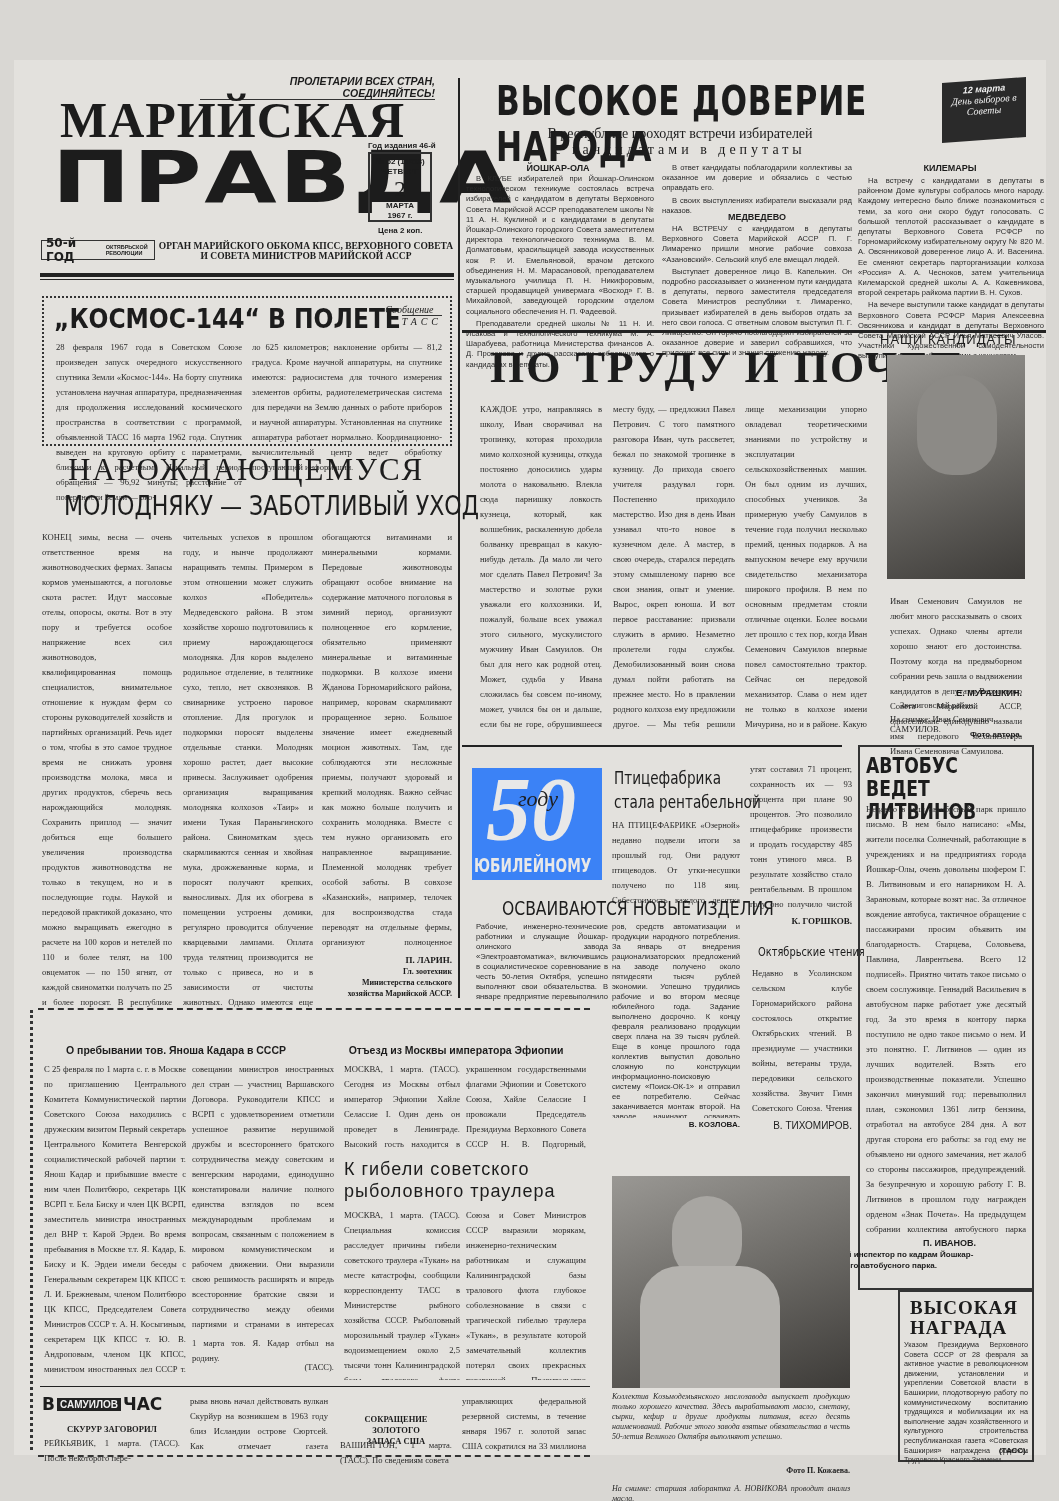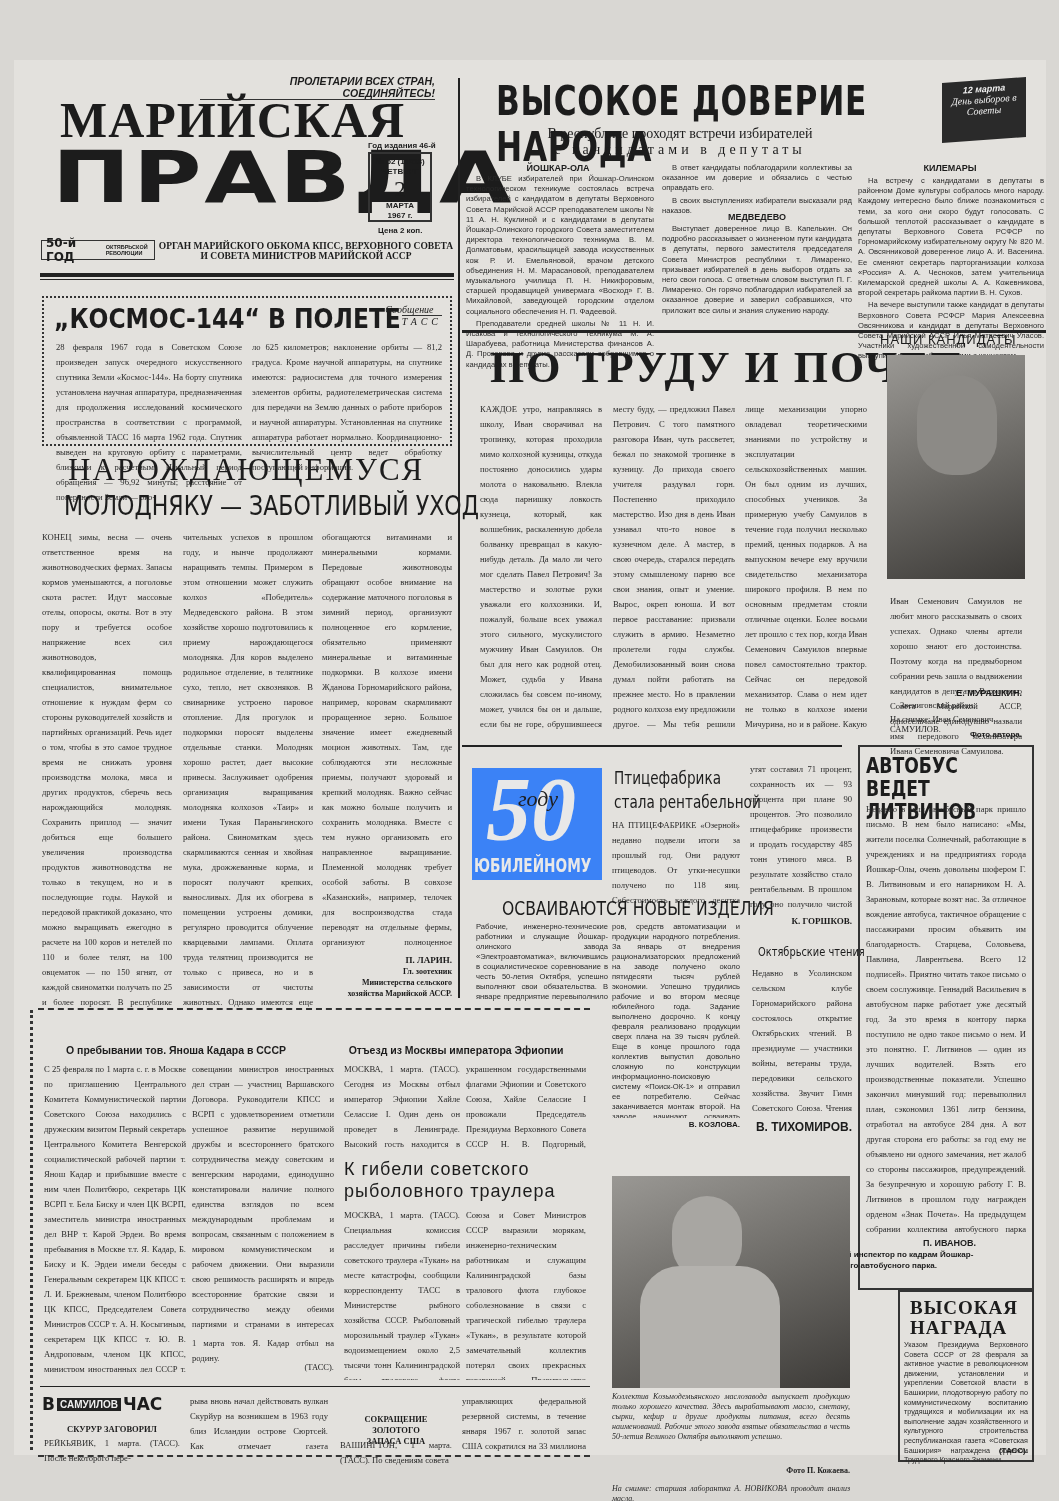--- a/index.html
+++ b/index.html
@@ -80,20 +80,21 @@
 <div class="abs col sans" style="left:466px;top:174px;width:188px;font-size:7.6px;line-height:10.2px;">
   <p>В КЛУБЕ избирателей при Йошкар-Олинском технологическом техникуме состоялась встреча избирателей с кандидатом в депутаты Верховного Совета Марийской АССР преподавателем школы № 11 А. Н. Куклиной и с кандидатами в депутаты Йошкар-Олинского городского Совета заместителем директора технологического техникума В. М. Долматовым, красильщицей завода искусственных кож Р. И. Емельяновой, врачом детского объединения Н. М. Марасановой, преподавателем музыкального училища П. Н. Никифоровым, старшей продавщицей универмага «Восход» Г. В. Михайловой, заведующей городским отделом социального обеспечения Н. П. Фадеевой.</p>
   <p>Преподаватели средней школы № 11 Н. И. Исакова и технологического техникума М. А. Шарабуева, работница Министерства финансов А. Д. Прозорова и другие рассказали собравшимся о кандидатах в депутаты.</p>
 </div>
 <div class="abs col sans" style="left:662px;top:163px;width:190px;font-size:7.6px;line-height:10.2px;">
   <p>В ответ кандидаты поблагодарили коллективы за оказанное им доверие и обязались с честью оправдать его.</p>
   <p>В своих выступлениях избиратели высказали ряд наказов.</p>
 </div>
 <div class="abs kicker" style="left:662px;top:212px;width:190px;">МЕДВЕДЕВО</div>
 <div class="abs col sans" style="left:662px;top:224px;width:190px;font-size:7.6px;line-height:10.2px;">
+  <p>НА ВСТРЕЧУ с кандидатом в депутаты Верховного Совета Марийской АССР П. Г. Лимаренко пришли многие рабочие совхоза «Азановский». Сельский клуб еле вмещал людей.</p>
   <p>Выступает доверенное лицо В. Капелькин. Он подробно рассказывает о жизненном пути кандидата в депутаты, первого заместителя председателя Совета Министров республики т. Лимаренко, призывает избирателей в день выборов отдать за него свои голоса. С ответным словом выступил П. Г. Лимаренко. Он горячо поблагодарил избирателей за оказанное доверие и заверил собравшихся, что приложит все силы и знания служению народу.</p>
 </div>
 <div class="abs kicker" style="left:860px;top:163px;width:180px;">КИЛЕМАРЫ</div>
 <div class="abs col sans" style="left:858px;top:176px;width:186px;font-size:7.6px;line-height:10.2px;">
   <p>На встречу с кандидатами в депутаты в районном Доме культуры собралось много народу. Каждому интересно было ближе познакомиться с теми, за кого они скоро будут голосовать. С большой теплотой рассказывает о кандидате в депутаты Верховного Совета РСФСР по Горномарийскому избирательному округу № 820 М. А. Овсянниковой доверенное лицо А. И. Васенина. Ее сменяют секретарь парторганизации колхоза «Россия» А. А. Чесноков, затем учительница Килемарской средней школы А. А. Кожевникова, второй секретарь райкома партии В. Н. Сухов.</p>
   <p>На вечере выступили также кандидат в депутаты Верховного Совета РСФСР Мария Алексеевна Овсянникова и кандидат в депутаты Верховного Совета Марийской АССР Илья Матвеевич Уласов. Участники художественной самодеятельности выступили перед избирателями с концертом.</p>
 </div>
 <div class="hr" style="left:462px;top:330px;width:584px;height:3px;"></div>
 
 <div class="abs" style="left:490px;top:345px;font-size:44px;font-weight:bold;letter-spacing:2px;line-height:46px;">ПО ТРУДУ И ПОЧЕТ</div>
@@ -125,21 +126,21 @@
 <div class="abs col" style="left:750px;top:762px;width:102px;height:150px;overflow:hidden;">утят составил 71 процент, сохранность их — 93 процента при плане 90 процентов. Это позволило птицефабрике произвести и продать государству 485 тонн утиного мяса. В результате хозяйство стало рентабельным. В прошлом году оно получило чистой прибыли 15 тысяч рублей. В нынешнем, юбилейном году птицефабрика произведет и продаст государству не менее 500 тонн утиного мяса. Сейчас здесь началась инкубация. Заложено десять тысяч утиных яиц. Первый выводок утят ожидается в середине марта. Спустя два месяца после этого отправят для продажи первые центнеры утиного мяса.</div>
 <div class="abs" style="left:750px;top:916px;width:102px;text-align:right;font-size:9px;font-weight:bold;">К. ГОРШКОВ.</div>
 
 <div class="abs cond" style="left:502px;top:896px;font-size:20px;font-weight:normal;transform:scaleX(0.78);">ОСВАИВАЮТСЯ НОВЫЕ ИЗДЕЛИЯ</div>
 <div class="abs col sans" style="left:476px;top:922px;width:132px;height:80px;overflow:hidden;font-size:7.6px;line-height:10px;">Рабочие, инженерно-технические работники и служащие Йошкар-олинского завода «Электроавтоматика», включившись в социалистическое соревнование в честь 50-летия Октября, успешно выполняют свои обязательства. В январе предприятие перевыполнило план по реализации продукции, получило сверхплановой прибыли 57,1 тысячи рублей. Был намного увеличен выпуск прибо-</div>
 <div class="abs col sans" style="left:612px;top:922px;width:128px;height:196px;overflow:hidden;font-size:7.6px;line-height:10px;">ров, средств автоматизации и продукции народного потребления. За январь от внедрения рационализаторских предложений на заводе получено около пятидесяти тысяч рублей экономии. Успешно трудились рабочие и во втором месяце юбилейного года. Задание выполнено досрочно. К концу февраля реализовано продукции сверх плана на 39 тысяч рублей. Еще в конце прошлого года коллектив выпустил довольно сложную по конструкции информационно-поисковую систему «Поиск-ОК-1» и отправил ее потребителю. Сейчас заканчивается монтаж второй. На заводе начинают осваивать производство новых изделий — перфораторов и контрольников. В третьем квартале начнется их серийный выпуск. Рабочие вызвали на соревнование коллектив Марийского завода торгового машиностроения и Пензенский завод точной электромеханики.</div>
 <div class="abs sans" style="left:612px;top:1120px;width:128px;text-align:right;font-size:8px;font-weight:bold;">В. КОЗЛОВА.</div>
 
 <div class="abs cond" style="left:758px;top:945px;font-size:12px;font-weight:normal;transform:scaleX(0.82);">Октябрьские чтения</div>
 <div class="abs col" style="left:752px;top:966px;width:100px;height:150px;overflow:hidden;">Недавно в Усолинском сельском клубе Горномарийского района состоялось открытие Октябрьских чтений. В президиуме — участники войны, ветераны труда, передовики сельского хозяйства. Звучит Гимн Советского Союза. Чтения открыл председатель колхоза имени Ленина Г. И. Иванов. Под звуки песни «Смело, товарищи, в ногу!» на сцену вносят знамя сельского Совета и знамя Усолинской средней школы. С докладом о всемирно-историческом значении Октябрьской революции выступила секретарь парторганизации Усолинской средней школы И. С. Малова. Вечер закончился показом кинофильма «Ленин в Октябре».</div>
-<div class="abs sans" style="left:752px;top:1120px;width:100px;text-align:right;font-size:12px;font-weight:bold;">В. ТИХОМИРОВ.</div>
+<div class="abs sans" style="left:752px;top:1120px;width:100px;text-align:right;font-size:10px;font-weight:normal;">В. ТИХОМИРОВ.</div>
 
 <div class="abs" style="left:858px;top:745px;width:176px;height:545px;border:2px solid #333;box-sizing:border-box;"></div>
 <div class="abs cond" style="left:866px;top:755px;font-size:21px;line-height:23px;transform:scaleX(0.82);">
   <div>АВТОБУС ВЕДЕТ</div>
   <div>ЛИТВИНОВ</div>
 </div>
 <div class="abs col" style="left:866px;top:802px;width:160px;height:434px;overflow:hidden;">Недавно в наш автобусный парк пришло письмо. В нем было написано: «Мы, жители поселка Солнечный, работающие в учреждениях и на предприятиях города Йошкар-Олы, очень довольны шофером Г. В. Литвиновым и его напарником Н. А. Зарановым, которые возят нас. За отличное вождение автобуса, тактичное обращение с пассажирами просим объявить им благодарность. Старцева, Соловьева, Павлина, Лаврентьева. Всего 12 подписей». Приятно читать такое письмо о своем сослуживце. Геннадий Васильевич в автобусном парке работает уже десятый год. За это время в контору парка поступило не одно такое письмо о нем. И это понятно. Г. Литвинов — один из лучших водителей. Взять его производственные показатели. Успешно закончил минувший год: перевыполнил план, сэкономил 1361 литр бензина, отработал на автобусе 284 дня. А вот другая сторона его работы: за год ему не объявлено ни одного замечания, нет жалоб со стороны пассажиров, предупреждений. За безупречную и хорошую работу Г. В. Литвинов в прошлом году награжден орденом «Знак Почета». На предыдущем собрании коллектива автобусного парка выдвинули Г. В. Литвинова кандидатом в депутаты Йошкар-Олинского горсовета. — В день выборов мы единодушно отдадим свой голос за Геннадия Васильевича, — заявляют водители, — и призываем сделать то же самое и других работников автобусного парка.</div>
 <div class="abs" style="left:816px;top:1238px;width:160px;font-size:9px;line-height:11px;">
   <div class="sans" style="font-weight:bold;text-align:right;">П. ИВАНОВ.</div>
   <div class="sans" style="font-size:8px;font-weight:bold;">Старший инспектор по кадрам Йошкар-Олинского автобусного парка.</div>

